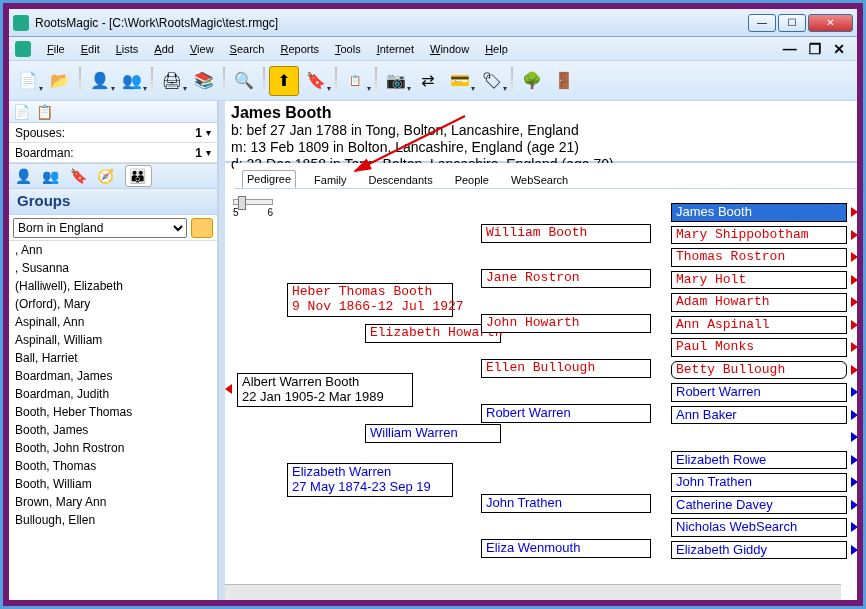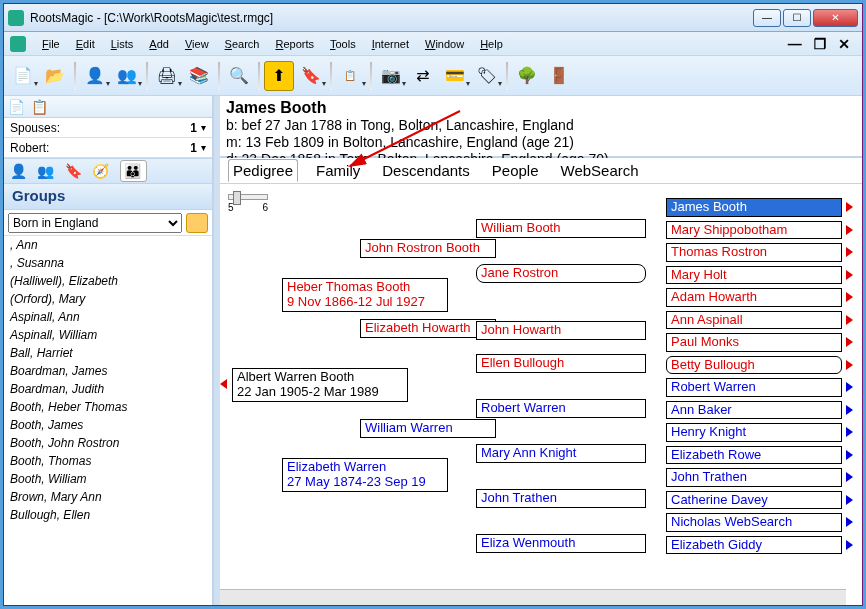--- a/index.html
+++ b/index.html
@@ -1,17 +1,17 @@
 <!DOCTYPE html>
 <html><head>
 <meta charset="utf-8">
 <style>
 * { box-sizing: border-box; margin: 0; padding: 0; font-family: "Segoe UI", Tahoma, sans-serif; }
 body { width: 866px; height: 609px; background: #55a0dd; padding: 3px; overflow: hidden; }
-.window { width: 100%; height: 100%; background: #fff; border: 1px solid #701a75; display: flex; flex-direction: column; }
+.window { width: 100%; height: 100%; background: #fff; border: 6px solid #701a75; display: flex; flex-direction: column; }
 .titlebar { height: 28px; background: linear-gradient(#e8f1fb,#cfe3f7); display: flex; align-items: center; padding: 0 4px; border-bottom: 1px solid #8aa8c8; }
 .titlebar .icon { width: 16px; height: 16px; background: #2a8; border-radius: 3px; margin-right: 6px; }
 .titlebar .title { flex: 1; font-size: 12px; color: #000; }
 .wincontrols { display: flex; gap: 2px; }
 .wincontrols button { width: 28px; height: 18px; border: 1px solid #3a6ea5; border-radius: 3px; background: linear-gradient(#f4f9ff,#d3e6f9); font-size: 10px; cursor: pointer; }
 .wincontrols .close { background: linear-gradient(#e88,#c33); color: #fff; width: 45px; }
 .menubar { height: 24px; background: linear-gradient(#e7f1fb,#d8e9f8); display: flex; align-items: center; padding: 0 6px; border-bottom: 1px solid #c0d4eb; }
 .menubar .mb-icon { width: 16px; height: 16px; background: #2a8; border-radius: 3px; margin-right: 8px; }
 .menubar span { font-size: 11px; padding: 2px 8px; cursor: pointer; }
 .menubar span u { text-decoration: underline; }
@@ -29,36 +29,36 @@
 .lp-row { height: 20px; display: flex; align-items: center; padding: 0 6px; font-size: 12px; border-bottom: 1px solid #ddd; cursor: pointer; }
 .lp-row .val { margin-left: auto; font-weight: bold; }
 .lp-row .arrow { margin-left: 4px; font-size: 10px; }
 .lp-tabs { height: 26px; background: linear-gradient(#e7f1fb,#d3e6f9); display: flex; align-items: center; padding: 0 6px; gap: 10px; border-bottom: 1px solid #c0d4eb; border-top: 1px solid #c0d4eb; }
 .lp-tabs span { font-size: 14px; cursor: pointer; }
 .lp-tabs span.active { background: #fff; border: 1px solid #aaa; border-radius: 3px; padding: 2px 4px; }
 .groups-hdr { height: 26px; background: linear-gradient(#e7f1fb,#cbe1f7); color: #1a3f7a; font-size: 15px; font-weight: bold; padding: 3px 8px; border-bottom: 1px solid #c0d4eb; }
 .groups-sel { height: 26px; display: flex; align-items: center; padding: 0 4px; gap: 4px; border-bottom: 1px solid #ddd; }
 .groups-sel select { flex: 1; font-size: 12px; height: 20px; }
 .groups-sel .folder { width: 22px; height: 20px; background: #fc6; border: 1px solid #c90; border-radius: 3px; cursor: pointer; }
-.namelist { flex: 1; overflow-y: scroll; background: #fff; font-style: italic; }
+.namelist { flex: 1; overflow-y: scroll; background: #fff; }
 .namelist div { font-size: 12px; padding: 2px 6px; cursor: pointer; white-space: nowrap; }
 .rightpane { flex: 1; display: flex; flex-direction: column; overflow: hidden; position: relative; }
 .detail { height: 62px; border-bottom: 2px solid #c0d4eb; padding: 2px 6px; font-size: 14px; line-height: 1.2; }
 .detail .name { font-size: 16px; font-weight: bold; }
-.viewtabs { height: 26px; display: flex; align-items: center; padding: 0 8px; gap: 14px; border-bottom: 1px solid #c0d4eb; background: #fff; font-size: 15px; }
+.viewtabs { height: 26px; display: flex; align-items: flex-end; padding: 0 8px; gap: 14px; border-bottom: 1px solid #c0d4eb; background: #fff; font-size: 11px; margin-left: 9px; }
 .viewtabs span { cursor: pointer; padding: 2px 4px; }
 .viewtabs span.active { border: 1px solid #aaa; border-bottom-color: #fff; border-radius: 3px 3px 0 0; }
 .chart { flex: 1; position: relative; background: #fff; overflow: hidden; }
 .slider { position: absolute; top: 6px; left: 8px; font-size: 11px; }
 .slider .track { width: 40px; height: 6px; border: 1px solid #999; background: #eee; display: inline-block; position: relative; }
 .slider .thumb { position: absolute; left: 4px; top: -4px; width: 8px; height: 14px; background: #ddd; border: 1px solid #777; }
 .slider .lbls { display: flex; justify-content: space-between; width: 40px; font-size: 10px; }
 .pbox { position: absolute; border: 1px solid #000; background: #fff; font-size: 13px; padding: 1px 4px; line-height: 1.15; white-space: nowrap; cursor: pointer; }
 .pbox.sel { background: #2a6ed8; color: #fff; }
-.pbox.red { color: #d00; }
+.pbox.red { color: #d00; font-family: Liberation Mono, monospace; }
 .pbox.blue { color: #00d; }
 .pbox.black { color: #000; }
 .tri { position: absolute; width: 0; height: 0; border-top: 5px solid transparent; border-bottom: 5px solid transparent; border-left: 7px solid #d00; cursor: pointer; }
 .tri.blue { border-left-color: #00d; }
 .tri.left { border-left: none; border-right: 7px solid #d00; }
 .arrow-annotation { position: absolute; top: 10px; left: 120px; pointer-events: none; }
 .hscroll { position: absolute; left: 0; right: 16px; bottom: 0; height: 16px; background: #e8e8e8; border-top: 1px solid #bbb; }
 .vscroll-split { width: 6px; background: #d0e0f0; cursor: col-resize; }
 </style>
 </head>
@@ -125,21 +125,21 @@
       <div class="lp-icons">
         <span>📄</span>
         <span>📋</span>
       </div>
       <div class="lp-row">
         <span>Spouses:</span>
         <span class="val">1</span>
         <span class="arrow">▾</span>
       </div>
       <div class="lp-row">
-        <span>Robert:</span>
+        <span>Boardman:</span>
         <span class="val">1</span>
         <span class="arrow">▾</span>
       </div>
       <div class="lp-tabs">
         <span>👤</span>
         <span>👥</span>
         <span>🔖</span>
         <span>🧭</span>
         <span class="active">👪</span>
       </div>
@@ -200,29 +200,27 @@
           <div class="lbls">
               <span>5</span>
               <span>6</span>
             </div>
         </div>
         <div class="hscroll"></div>
       <div class="pbox black" style="left: 12px; top: 184px; width: 176px;">Albert Warren Booth<br>22 Jan 1905-2 Mar 1989</div>
           <div class="tri left" style="left: 0px; top: 195px;"></div>
           <div class="pbox red" style="left: 62px; top: 94px; width: 166px;">Heber Thomas Booth<br>9 Nov 1866-12 Jul 1927</div>
           <div class="pbox blue" style="left: 62px; top: 274px; width: 166px;">Elizabeth Warren<br>27 May 1874-23 Sep 19</div>
-          <div class="pbox red" style="left: 140px; top: 55px; width: 136px;">John Rostron Booth</div>
           <div class="pbox red" style="left: 140px; top: 135px; width: 136px;">Elizabeth Howarth</div>
           <div class="pbox blue" style="left: 140px; top: 235px; width: 136px;">William Warren</div>
           <div class="pbox red" style="left: 256px; top: 35px; width: 170px;">William Booth</div>
-          <div class="pbox red" style="left: 256px; top: 80px; width: 170px; border-radius: 8px;">Jane Rostron</div>
-          <div class="pbox red" style="left: 256px; top: 125px; width: 170px; margin-top: 12px;">John Howarth</div>
+          <div class="pbox red" style="left: 256px; top: 80px; width: 170px;">Jane Rostron</div>
+          <div class="pbox red" style="left: 256px; top: 125px; width: 170px;">John Howarth</div>
           <div class="pbox red" style="left: 256px; top: 170px; width: 170px;">Ellen Bullough</div>
           <div class="pbox blue" style="left: 256px; top: 215px; width: 170px;">Robert Warren</div>
-          <div class="pbox blue" style="left: 256px; top: 260px; width: 170px;">Mary Ann Knight</div>
           <div class="pbox blue" style="left: 256px; top: 305px; width: 170px;">John Trathen</div>
           <div class="pbox blue" style="left: 256px; top: 350px; width: 170px;">Eliza Wenmouth</div>
           <div class="pbox sel" style="left: 446px; top: 14px; width: 176px;">James Booth</div>
           <div class="tri " style="left: 626px; top: 18px;"></div>
           <div class="pbox red" style="left: 446px; top: 36.5px; width: 176px;">Mary Shippobotham</div>
           <div class="tri " style="left: 626px; top: 40.5px;"></div>
           <div class="pbox red" style="left: 446px; top: 59px; width: 176px;">Thomas Rostron</div>
           <div class="tri " style="left: 626px; top: 63px;"></div>
           <div class="pbox red" style="left: 446px; top: 81.5px; width: 176px;">Mary Holt</div>
           <div class="tri " style="left: 626px; top: 85.5px;"></div>
@@ -231,21 +229,20 @@
           <div class="pbox red" style="left: 446px; top: 126.5px; width: 176px;">Ann Aspinall</div>
           <div class="tri " style="left: 626px; top: 130.5px;"></div>
           <div class="pbox red" style="left: 446px; top: 149px; width: 176px;">Paul Monks</div>
           <div class="tri " style="left: 626px; top: 153px;"></div>
           <div class="pbox red" style="left: 446px; top: 171.5px; width: 176px; border-radius: 6px;">Betty Bullough</div>
           <div class="tri " style="left: 626px; top: 175.5px;"></div>
           <div class="pbox blue" style="left: 446px; top: 194px; width: 176px;">Robert Warren</div>
           <div class="tri blue" style="left: 626px; top: 198px;"></div>
           <div class="pbox blue" style="left: 446px; top: 216.5px; width: 176px;">Ann Baker</div>
           <div class="tri blue" style="left: 626px; top: 220.5px;"></div>
-          <div class="pbox blue" style="left: 446px; top: 239px; width: 176px;">Henry Knight</div>
           <div class="tri blue" style="left: 626px; top: 243px;"></div>
           <div class="pbox blue" style="left: 446px; top: 261.5px; width: 176px;">Elizabeth Rowe</div>
           <div class="tri blue" style="left: 626px; top: 265.5px;"></div>
           <div class="pbox blue" style="left: 446px; top: 284px; width: 176px;">John Trathen</div>
           <div class="tri blue" style="left: 626px; top: 288px;"></div>
           <div class="pbox blue" style="left: 446px; top: 306.5px; width: 176px;">Catherine Davey</div>
           <div class="tri blue" style="left: 626px; top: 310.5px;"></div>
           <div class="pbox blue" style="left: 446px; top: 329px; width: 176px;">Nicholas WebSearch</div>
           <div class="tri blue" style="left: 626px; top: 333px;"></div>
           <div class="pbox blue" style="left: 446px; top: 351.5px; width: 176px;">Elizabeth Giddy</div>

